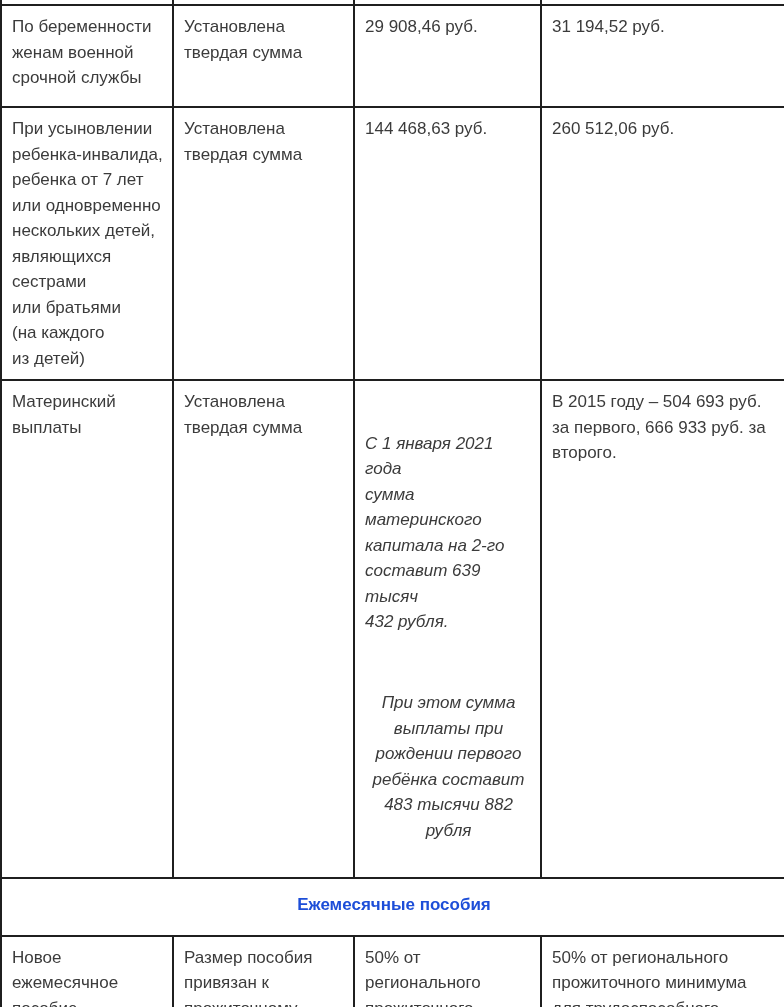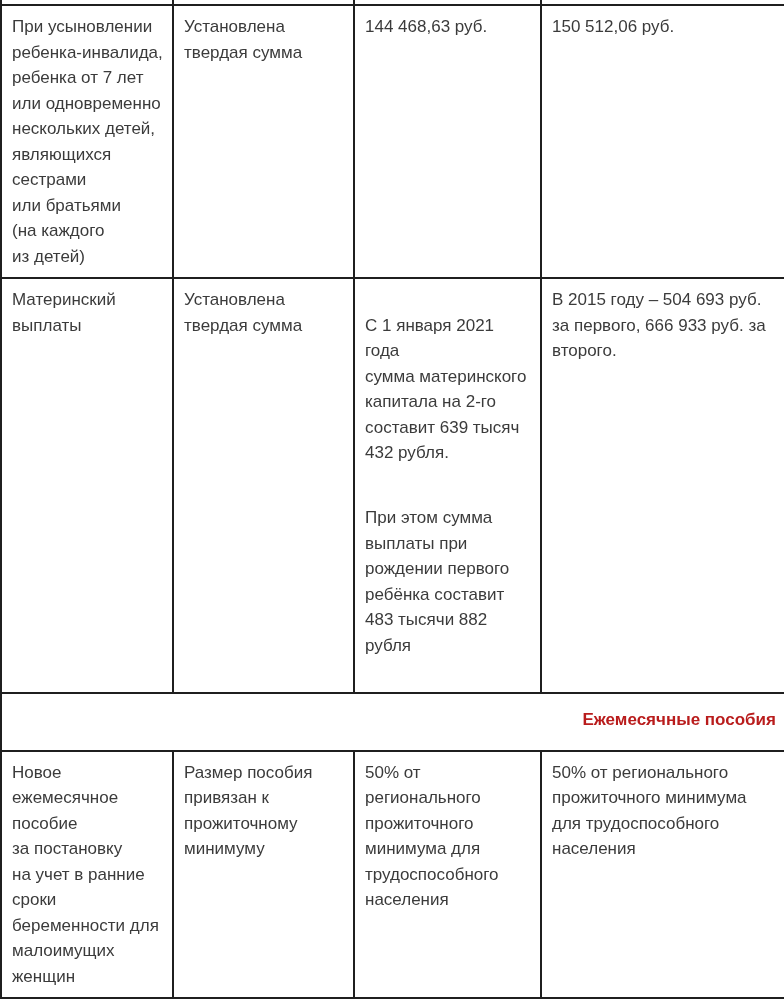--- a/index.html
+++ b/index.html
@@ -38,29 +38,29 @@
     color:var(--text);
     white-space:pre-line;
     overflow:hidden;
   }
   tr.spacer-top td{height:30px;padding:0;}
   tr.row-1 td{height:102px;}
   tr.row-2 td{height:200px;}
   tr.row-3 td{height:308px;}
   tr.section-row td{
     height:58px;
-    text-align:right;
+    text-align:center;
     font-weight:bold;
     white-space:normal;
     padding-top:13px;
-    color:#b91c1c;
+    color:#1d4ed8;
   }
   tr.row-4 td{height:244px;}
-  td p{margin:0 0 14px 0;padding:0;}
-  td p:last-child{margin-bottom:0;}
+  td p{margin:16px 0 14px 0;padding:0;font-style:italic;}
+  td p:last-child{margin-bottom:0;text-align:center;}
 </style>
 </head>
 <body>
 
 <div class="viewport">
   <table class="benefits">
     <colgroup>
         <col class="c1">
         <col class="c2">
         <col class="c3">
@@ -68,36 +68,45 @@
       </colgroup>
 
     <tbody>
         <tr class="spacer-top">
       <td></td>
       <td></td>
       <td></td>
       <td></td>
     </tr>
 
+    <tr class="row-1">
+      <td>По беременности
+женам военной
+срочной службы</td>
+      <td>Установлена
+твердая сумма</td>
+      <td>29 908,46 руб.</td>
+      <td>31 194,52 руб.</td>
+    </tr>
 
     <tr class="row-2">
       <td>При усыновлении
 ребенка-инвалида,
 ребенка от 7 лет
 или одновременно
 нескольких детей,
 являющихся
 сестрами
 или братьями
 (на каждого
 из детей)</td>
       <td>Установлена
 твердая сумма</td>
       <td>144 468,63 руб.</td>
-      <td>150 512,06 руб.</td>
+      <td>260 512,06 руб.</td>
     </tr>
 
     <tr class="row-3">
       <td>Материнский
 выплаты</td>
       <td>Установлена
 твердая сумма</td>
       <td>
         <p>С 1 января 2021 года
 сумма материнского

